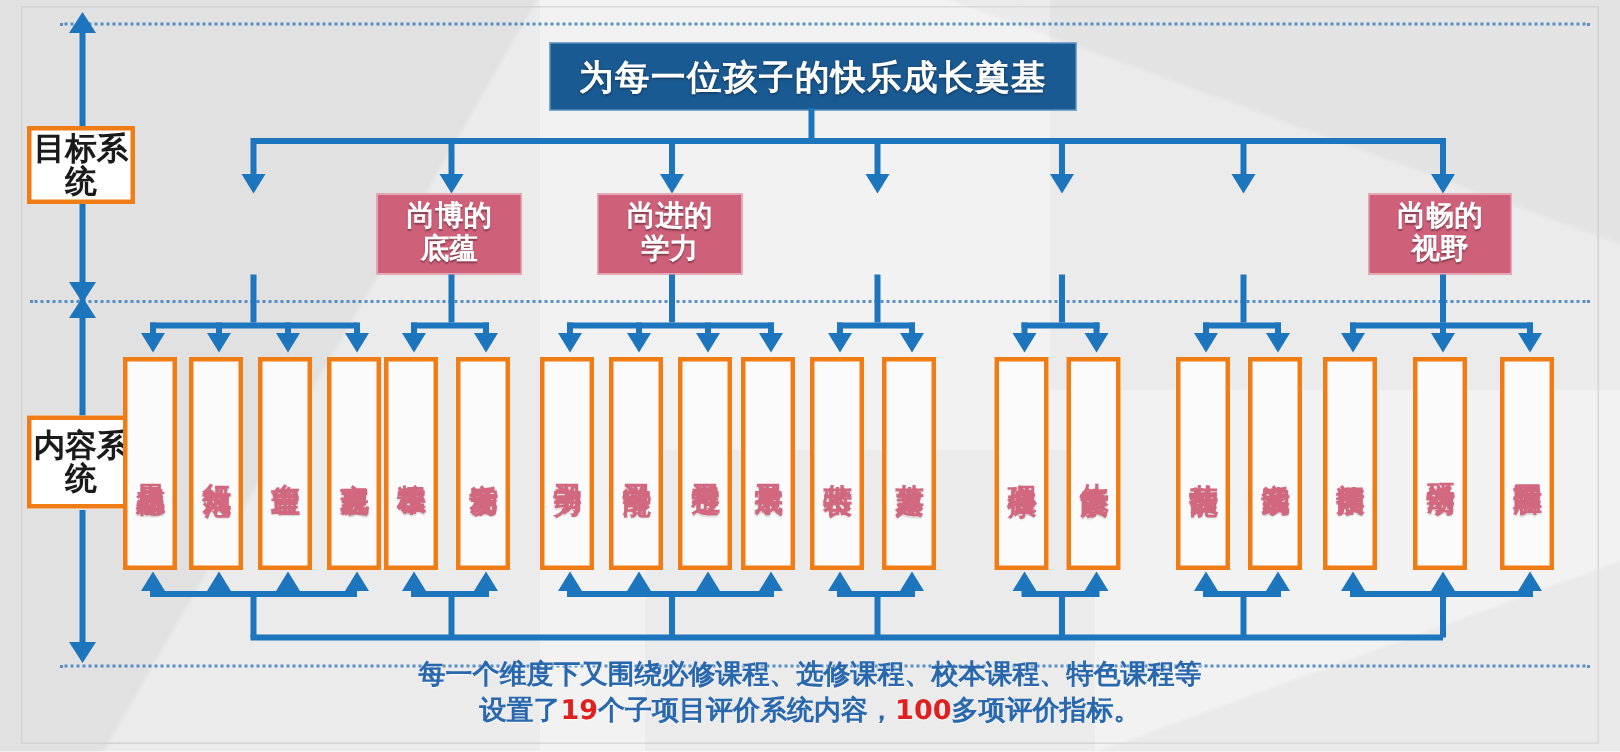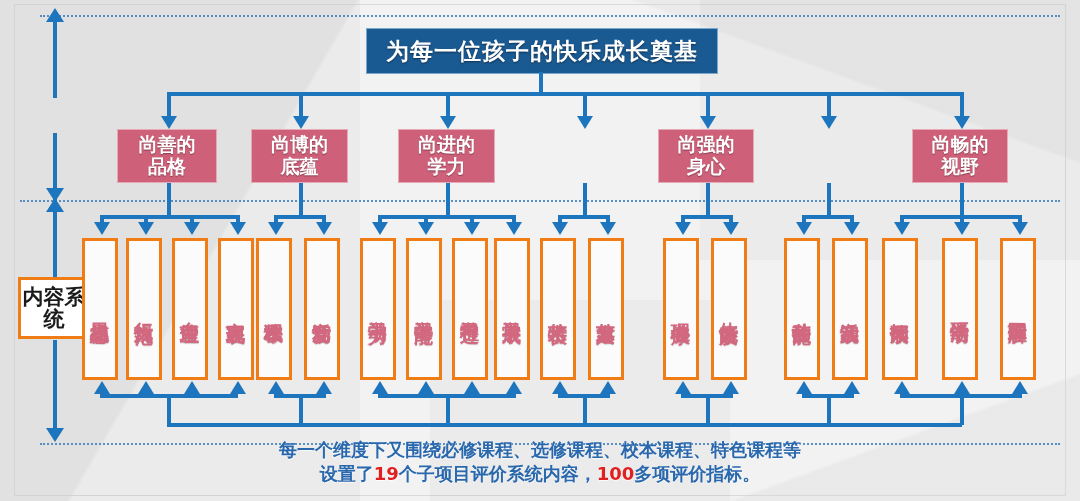--- a/index.html
+++ b/index.html
@@ -94,20 +94,23 @@
 
   <div class="spine" style="left:53px;top:18px;height:80px;"></div>
   <div class="arw arw-up" style="left:46px;top:8px;"></div>
   <div class="spine" style="left:53px;top:133px;height:68px;"></div>
   <div class="arw arw-dn" style="left:46px;top:188px;"></div>
   <div class="spine" style="left:53px;top:206px;height:74px;"></div>
   <div class="arw arw-up" style="left:46px;top:198px;"></div>
   <div class="spine" style="left:53px;top:340px;height:90px;"></div>
   <div class="arw arw-dn" style="left:46px;top:428px;"></div>
 
+  <div class="side-label" style="left:18px;top:84px;width:72px;height:52px;">
+    <span>目标系统</span>
+  </div>
   <div class="side-label" style="left:18px;top:277px;width:72px;height:62px;justify-content:center;">
     <span>内容系统</span>
   </div>
 
   <div class="title-box">
     <span>为每一位孩子的快乐成长奠基</span>
   </div>
 
   <div class="vline" style="left:539px;top:72px;height:22px;"></div>
   <div class="hline" style="left:169px;top:92px;width:795px;"></div>
@@ -119,42 +122,30 @@
   <div class="vline" style="left:827px;top:92px;height:24px;"></div>
   <div class="vline" style="left:960px;top:92px;height:24px;"></div>
   <div class="arw arw-dn-s" style="left:161px;top:116px;"></div>
   <div class="arw arw-dn-s" style="left:293px;top:116px;"></div>
   <div class="arw arw-dn-s" style="left:440px;top:116px;"></div>
   <div class="arw arw-dn-s" style="left:577px;top:116px;"></div>
   <div class="arw arw-dn-s" style="left:700px;top:116px;"></div>
   <div class="arw arw-dn-s" style="left:821px;top:116px;"></div>
   <div class="arw arw-dn-s" style="left:954px;top:116px;"></div>
 
-  <div class="dim" style="left:117px;width:100px;">
-    <span>
-      <span>尚善的</span><br>
-      <span>品格</span>
-    </span>
-  </div>
   <div class="dim" style="left:398px;width:97px;">
     <span>
       <span>尚进的</span><br>
       <span>学力</span>
     </span>
   </div>
   <div class="dim" style="left:251px;width:97px;">
     <span>
       <span>尚博的</span><br>
       <span>底蕴</span>
-    </span>
-  </div>
-  <div class="dim" style="left:658px;width:96px;">
-    <span>
-      <span>尚强的</span><br>
-      <span>身心</span>
     </span>
   </div>
   <div class="dim" style="left:912px;width:96px;">
     <span>
       <span>尚畅的</span><br>
       <span>视野</span>
     </span>
   </div>
 
   <div class="vline" style="left:167px;top:183px;height:32px;"></div>

